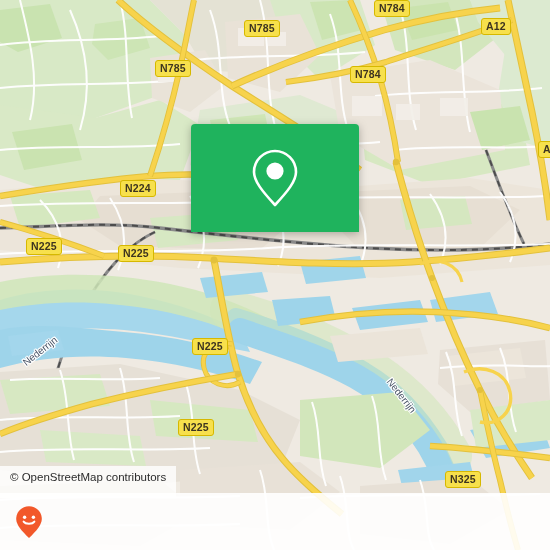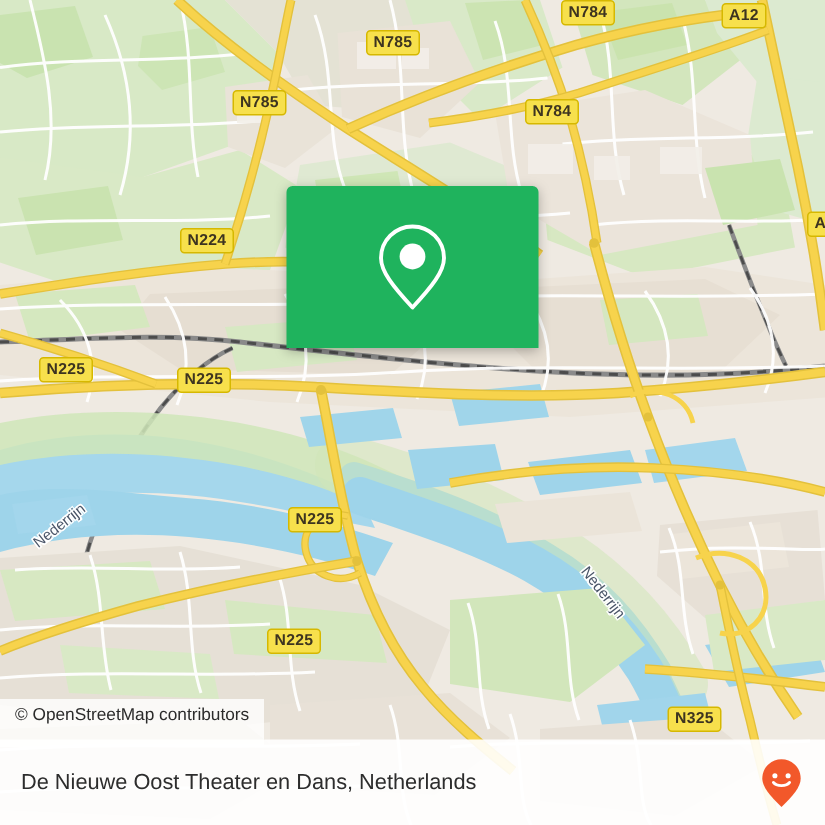--- a/index.html
+++ b/index.html
@@ -364,24 +364,24 @@
           <circle cx="480" cy="390" r="3"></circle>
         </g>
 
         <path d="M464,372 C484,364 506,372 510,392 C514,412 498,426 480,422" fill="none" stroke="#f7d34c" stroke-width="3.4"></path>
         <path d="M420,264 C438,256 458,264 462,282" fill="none" stroke="#f7d34c" stroke-width="3.2"></path>
       </g>
     </svg>
 
     <div class="shield" style="left:244px;top:20px;">N785</div>
     <div class="shield" style="left:374px;top:0px;">N784</div>
-    <div class="shield motorway" style="left:481px;top:2px;">A12</div>
+    <div class="shield motorway" style="left:481px;top:18px;">A12</div>
     <div class="shield" style="left:155px;top:60px;">N785</div>
     <div class="shield" style="left:350px;top:66px;">N784</div>
-    <div class="shield" style="left:120px;top:152px;">N224</div>
+    <div class="shield" style="left:120px;top:180px;">N224</div>
     <div class="shield motorway" style="left:538px;top:141px;">A</div>
     <div class="shield" style="left:26px;top:238px;">N225</div>
     <div class="shield" style="left:118px;top:245px;">N225</div>
     <div class="shield" style="left:192px;top:338px;">N225</div>
     <div class="shield" style="left:178px;top:419px;">N225</div>
     <div class="shield" style="left:445px;top:471px;">N325</div>
 
     <div class="river-label" style="left:24px;top:358px;transform:rotate(-38deg);transform-origin:left center;">Nederrijn</div>
     <div class="river-label" style="left:389px;top:374px;transform:rotate(52deg);transform-origin:left center;">Nederrijn</div>
   </div>
@@ -391,21 +391,20 @@
       <svg width="54" height="62" viewBox="0 0 54 62">
         <path d="M27 4 C15.4 4 6 13.4 6 25 C6 34 14 44 27 58 C40 44 48 34 48 25 C48 13.4 38.6 4 27 4 Z" fill="none" stroke="#ffffff" stroke-width="2.6" stroke-linejoin="round"></path>
         <circle cx="27" cy="24" r="8.6" fill="#ffffff"></circle>
       </svg>
     </div>
   </div>
 
   <div id="attribution">© OpenStreetMap contributors</div>
 
   <div id="bottom-bar">
-    <div id="bottom-title">De Nieuwe Oost Theater en Dans, Netherlands</div>
     <div id="moovit-logo">
       <svg width="30" height="34" viewBox="0 0 30 34">
         <path d="M15 1.2 C7.8 1.2 2.2 6.9 2.2 14 C2.2 19.6 7.6 26 15 33 C22.4 26 27.8 19.6 27.8 14 C27.8 6.9 22.2 1.2 15 1.2 Z" fill="#f2582a"></path>
         <circle cx="10.6" cy="12.2" r="1.7" fill="#ffffff"></circle>
         <circle cx="19.4" cy="12.2" r="1.7" fill="#ffffff"></circle>
         <path d="M9.6 16.6 C11.6 19.4 18.4 19.4 20.4 16.6" fill="none" stroke="#ffffff" stroke-width="1.9" stroke-linecap="round"></path>
       </svg>
     </div>
   </div>
 

